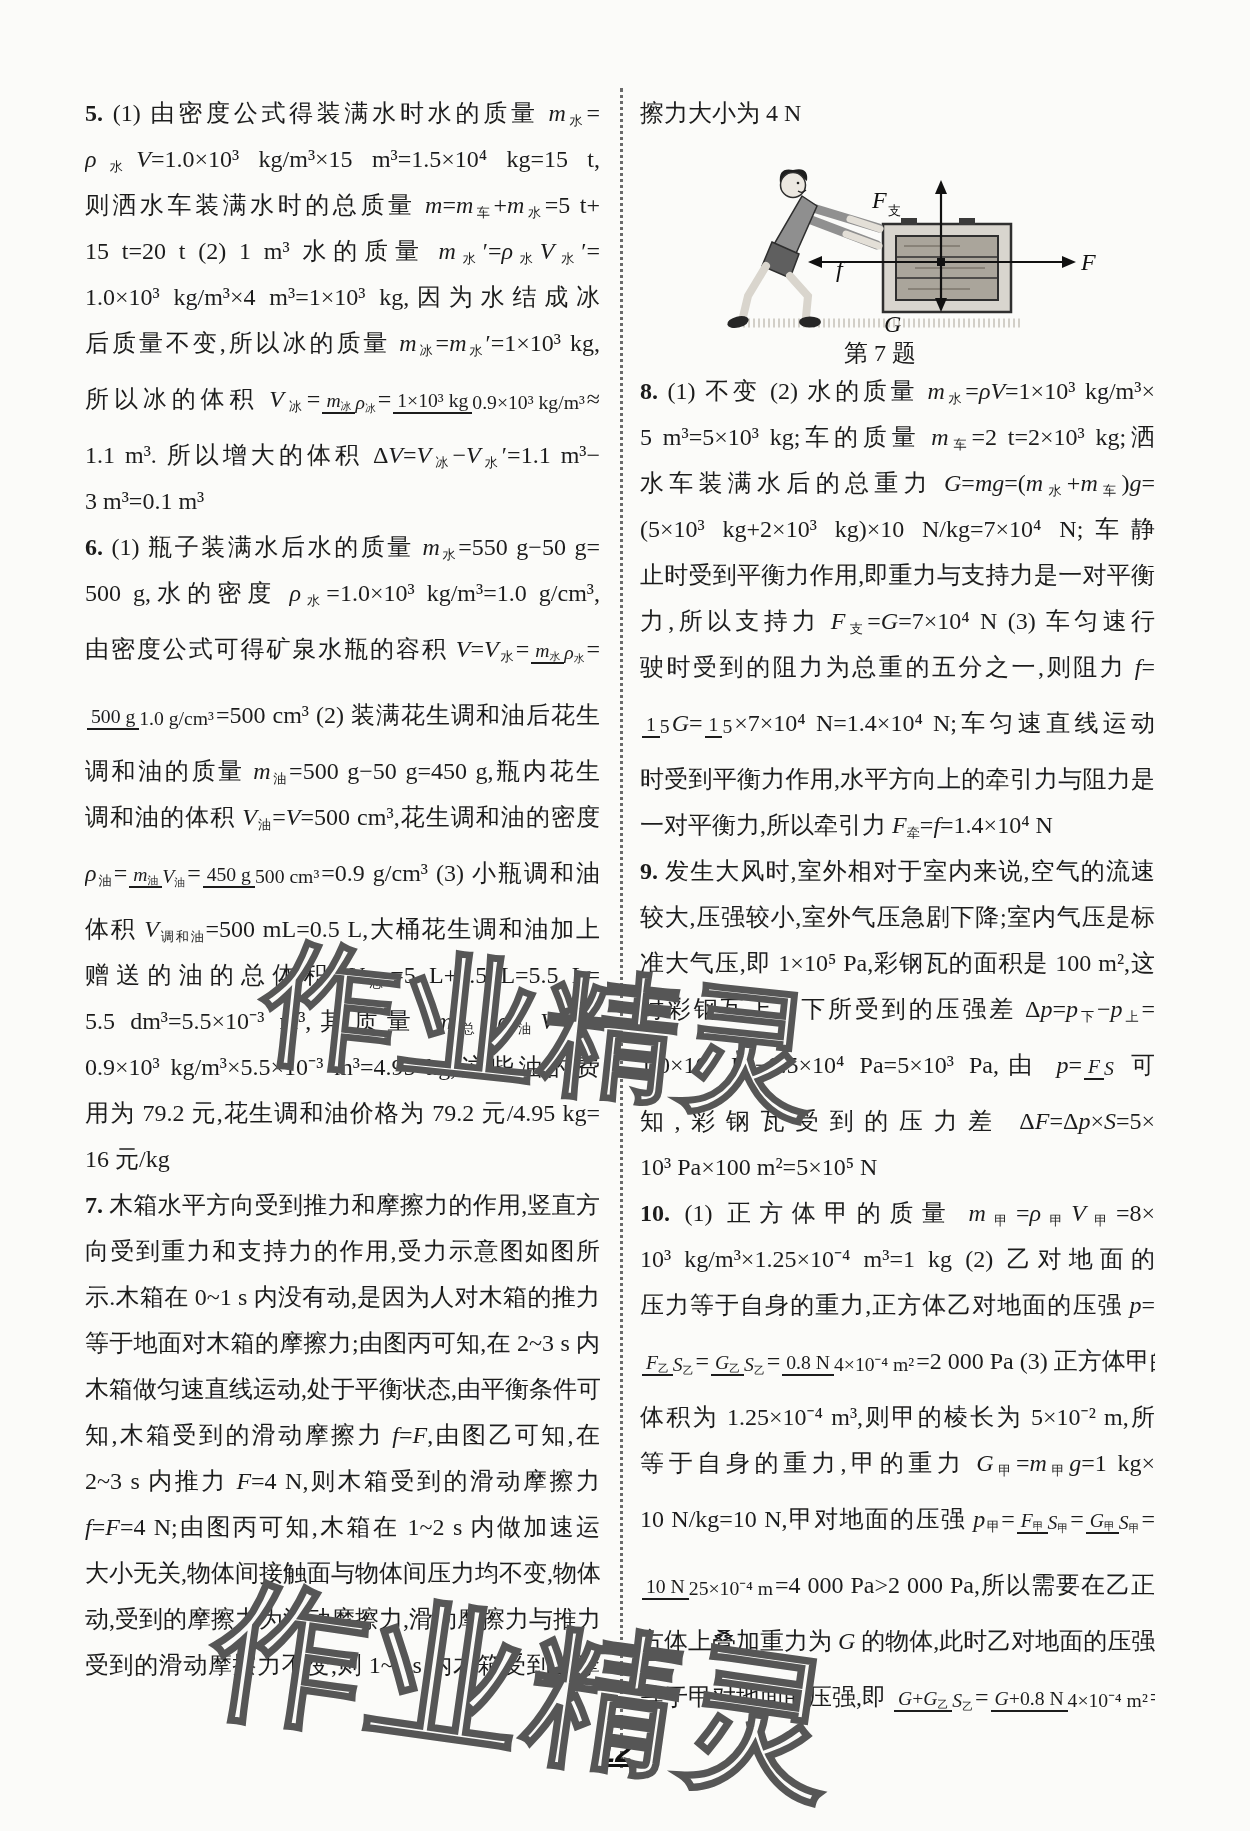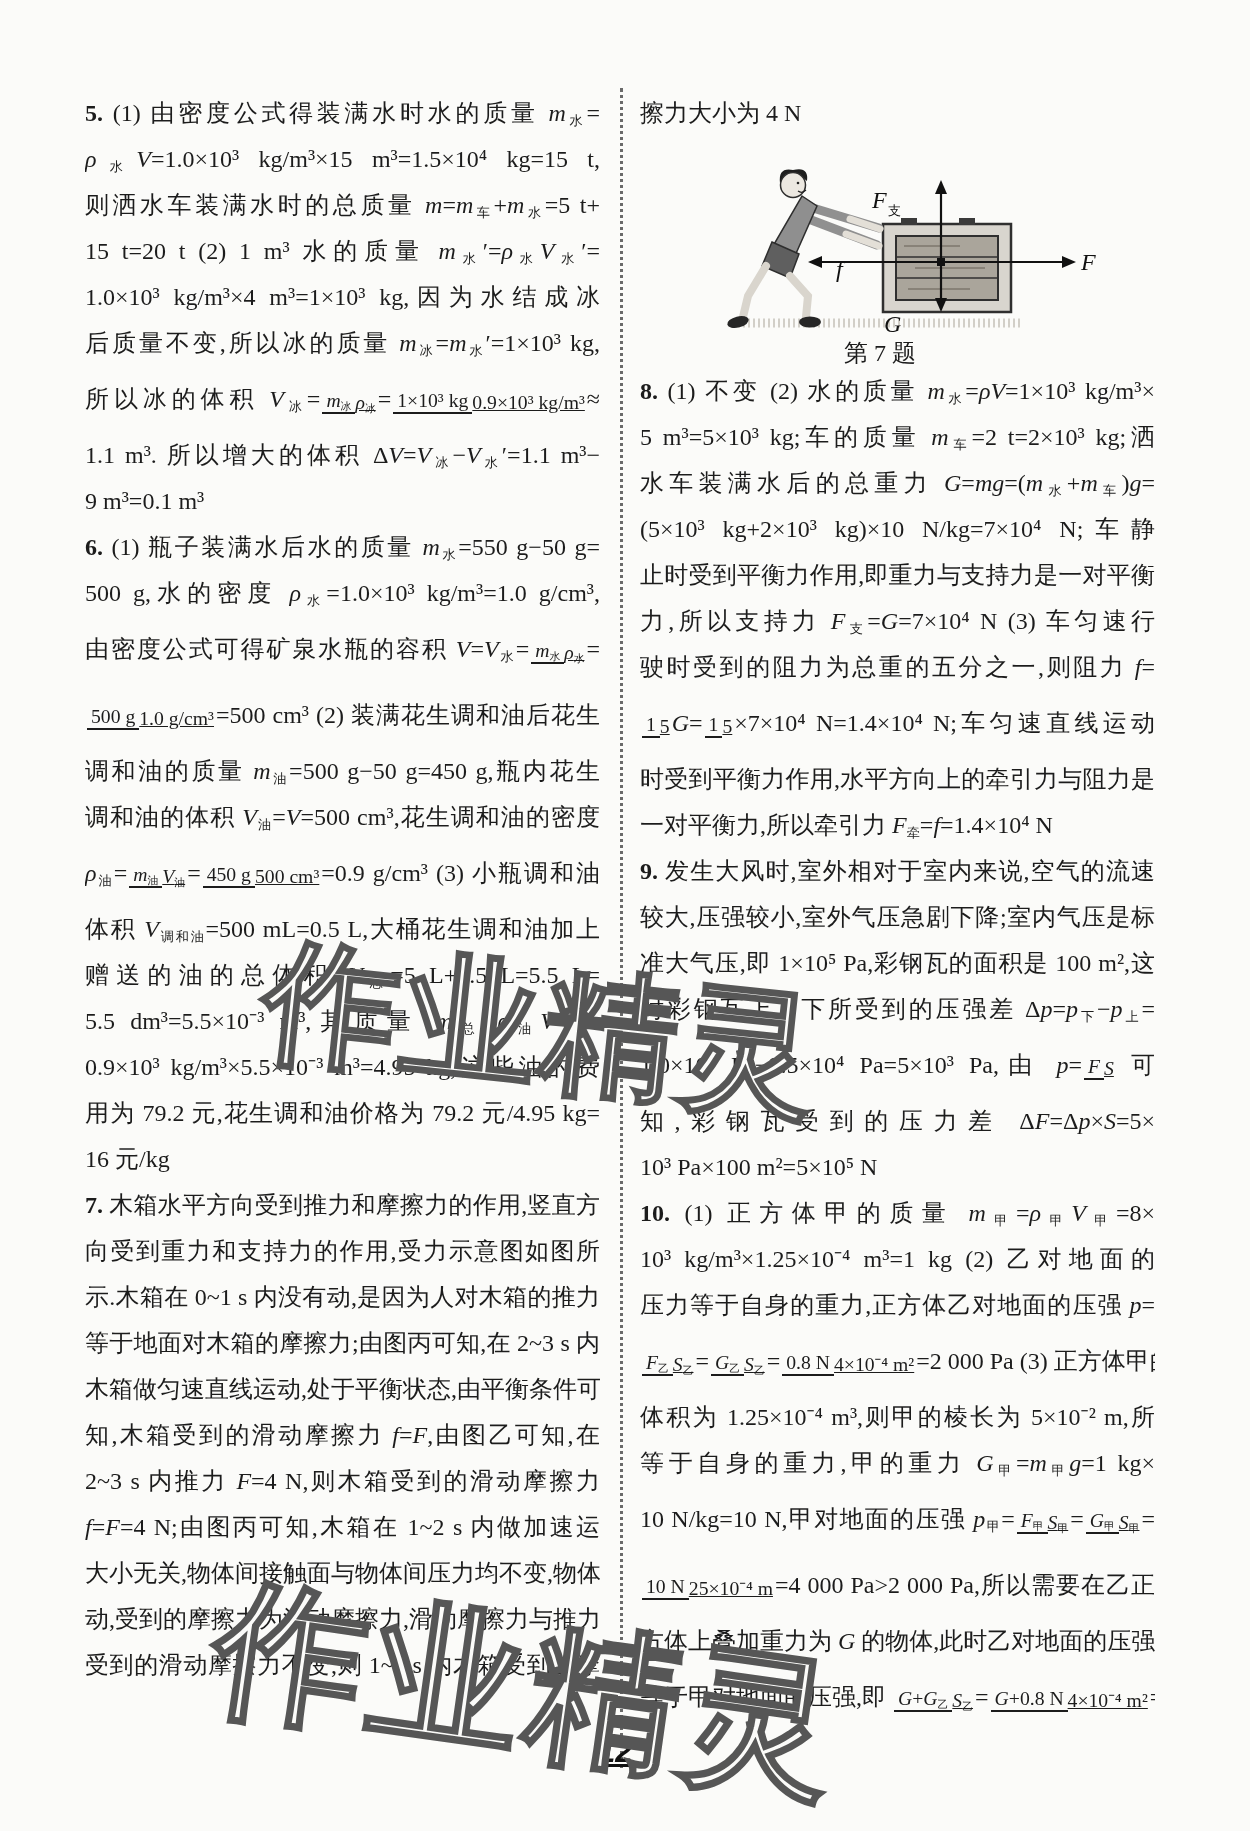--- a/index.html
+++ b/index.html
@@ -13,21 +13,21 @@
   .ln{height:46px;line-height:46px;font-size:24px;text-align:justify;text-align-last:justify;
       white-space:nowrap;overflow:hidden;}
   .ln.tall{height:66px;line-height:66px;}
   .ln.short{text-align:left;text-align-last:left;}
   .ln b{font-weight:bold;}
   .ln i{font-style:italic;}
   .ln sub{font-size:0.55em;vertical-align:-0.28em;line-height:0;}
   .frac{display:inline-flex;flex-direction:row;align-items:center;vertical-align:middle;
         font-size:0.82em;line-height:1.12;margin:0 2px;}
   .frac .fn{border-bottom:2px solid #1c1c1c;padding:0 4px 1px;}
-  .frac .fd{padding-top:1px;text-decoration:underline;}
+  .frac .fd{padding-top:1px;}
   .fig-block{width:460px;height:232px;}
   .fig-cap{width:440px;margin-left:20px;height:30px;line-height:26px;text-align:center;font-size:24px;}
   .flab{font-family:"Liberation Serif",serif;font-style:italic;font-size:24px;fill:#111;}
   .flab-sub{font-family:"Liberation Serif",serif;font-size:13px;fill:#111;}
   .wm{position:absolute;font-family:"Liberation Sans",sans-serif;font-weight:bold;white-space:nowrap;
       color:#fbfbf9;-webkit-text-stroke:2.5px #565656;z-index:5;}
   #wm-mid{left:262px;top:938px;font-size:136px;letter-spacing:4px;transform:rotate(6deg);}
   #wm-bottom{left:212px;top:1588px;font-size:152px;letter-spacing:6px;transform:rotate(8deg);}
   .pagenum{position:absolute;left:598px;top:1734px;font-family:"Liberation Sans",sans-serif;
            font-weight:bold;font-style:italic;font-size:31px;color:#111;text-decoration:underline;}
@@ -45,21 +45,21 @@
       <div class="ln">1.0×10³ kg/m³×4 m³=1×10³ kg,因为水结成冰</div>
       <div class="ln">后质量不变,所以冰的质量 <i>m</i><sub>冰</sub>=<i>m</i><sub>水</sub>′=1×10³ kg,</div>
       <div class="ln tall">所以冰的体积 <i>V</i><sub>冰</sub>=<span class="frac">
           <span class="fn"><i>m</i><sub>冰</sub></span>
           <span class="fd"><i>ρ</i><sub>冰</sub></span>
         </span>=<span class="frac">
           <span class="fn">1×10³ kg</span>
           <span class="fd">0.9×10³ kg/m³</span>
         </span>≈</div>
       <div class="ln">1.1 m³. 所以增大的体积 Δ<i>V</i>=<i>V</i><sub>冰</sub>−<i>V</i><sub>水</sub>′=1.1 m³−</div>
-      <div class="ln short">9 m³=0.1 m³</div>
+      <div class="ln short">3 m³=0.1 m³</div>
       <div class="ln"><b>6.</b> (1) 瓶子装满水后水的质量 <i>m</i><sub>水</sub>=550 g−50 g=</div>
       <div class="ln">500 g,水的密度 <i>ρ</i><sub>水</sub>=1.0×10³ kg/m³=1.0 g/cm³,</div>
       <div class="ln tall">由密度公式可得矿泉水瓶的容积 <i>V</i>=<i>V</i><sub>水</sub>=<span class="frac">
           <span class="fn"><i>m</i><sub>水</sub></span>
           <span class="fd"><i>ρ</i><sub>水</sub></span>
         </span>=</div>
       <div class="ln tall"><span class="frac">
           <span class="fn">500 g</span>
           <span class="fd">1.0 g/cm³</span>
         </span>=500 cm³ (2) 装满花生调和油后花生</div>

